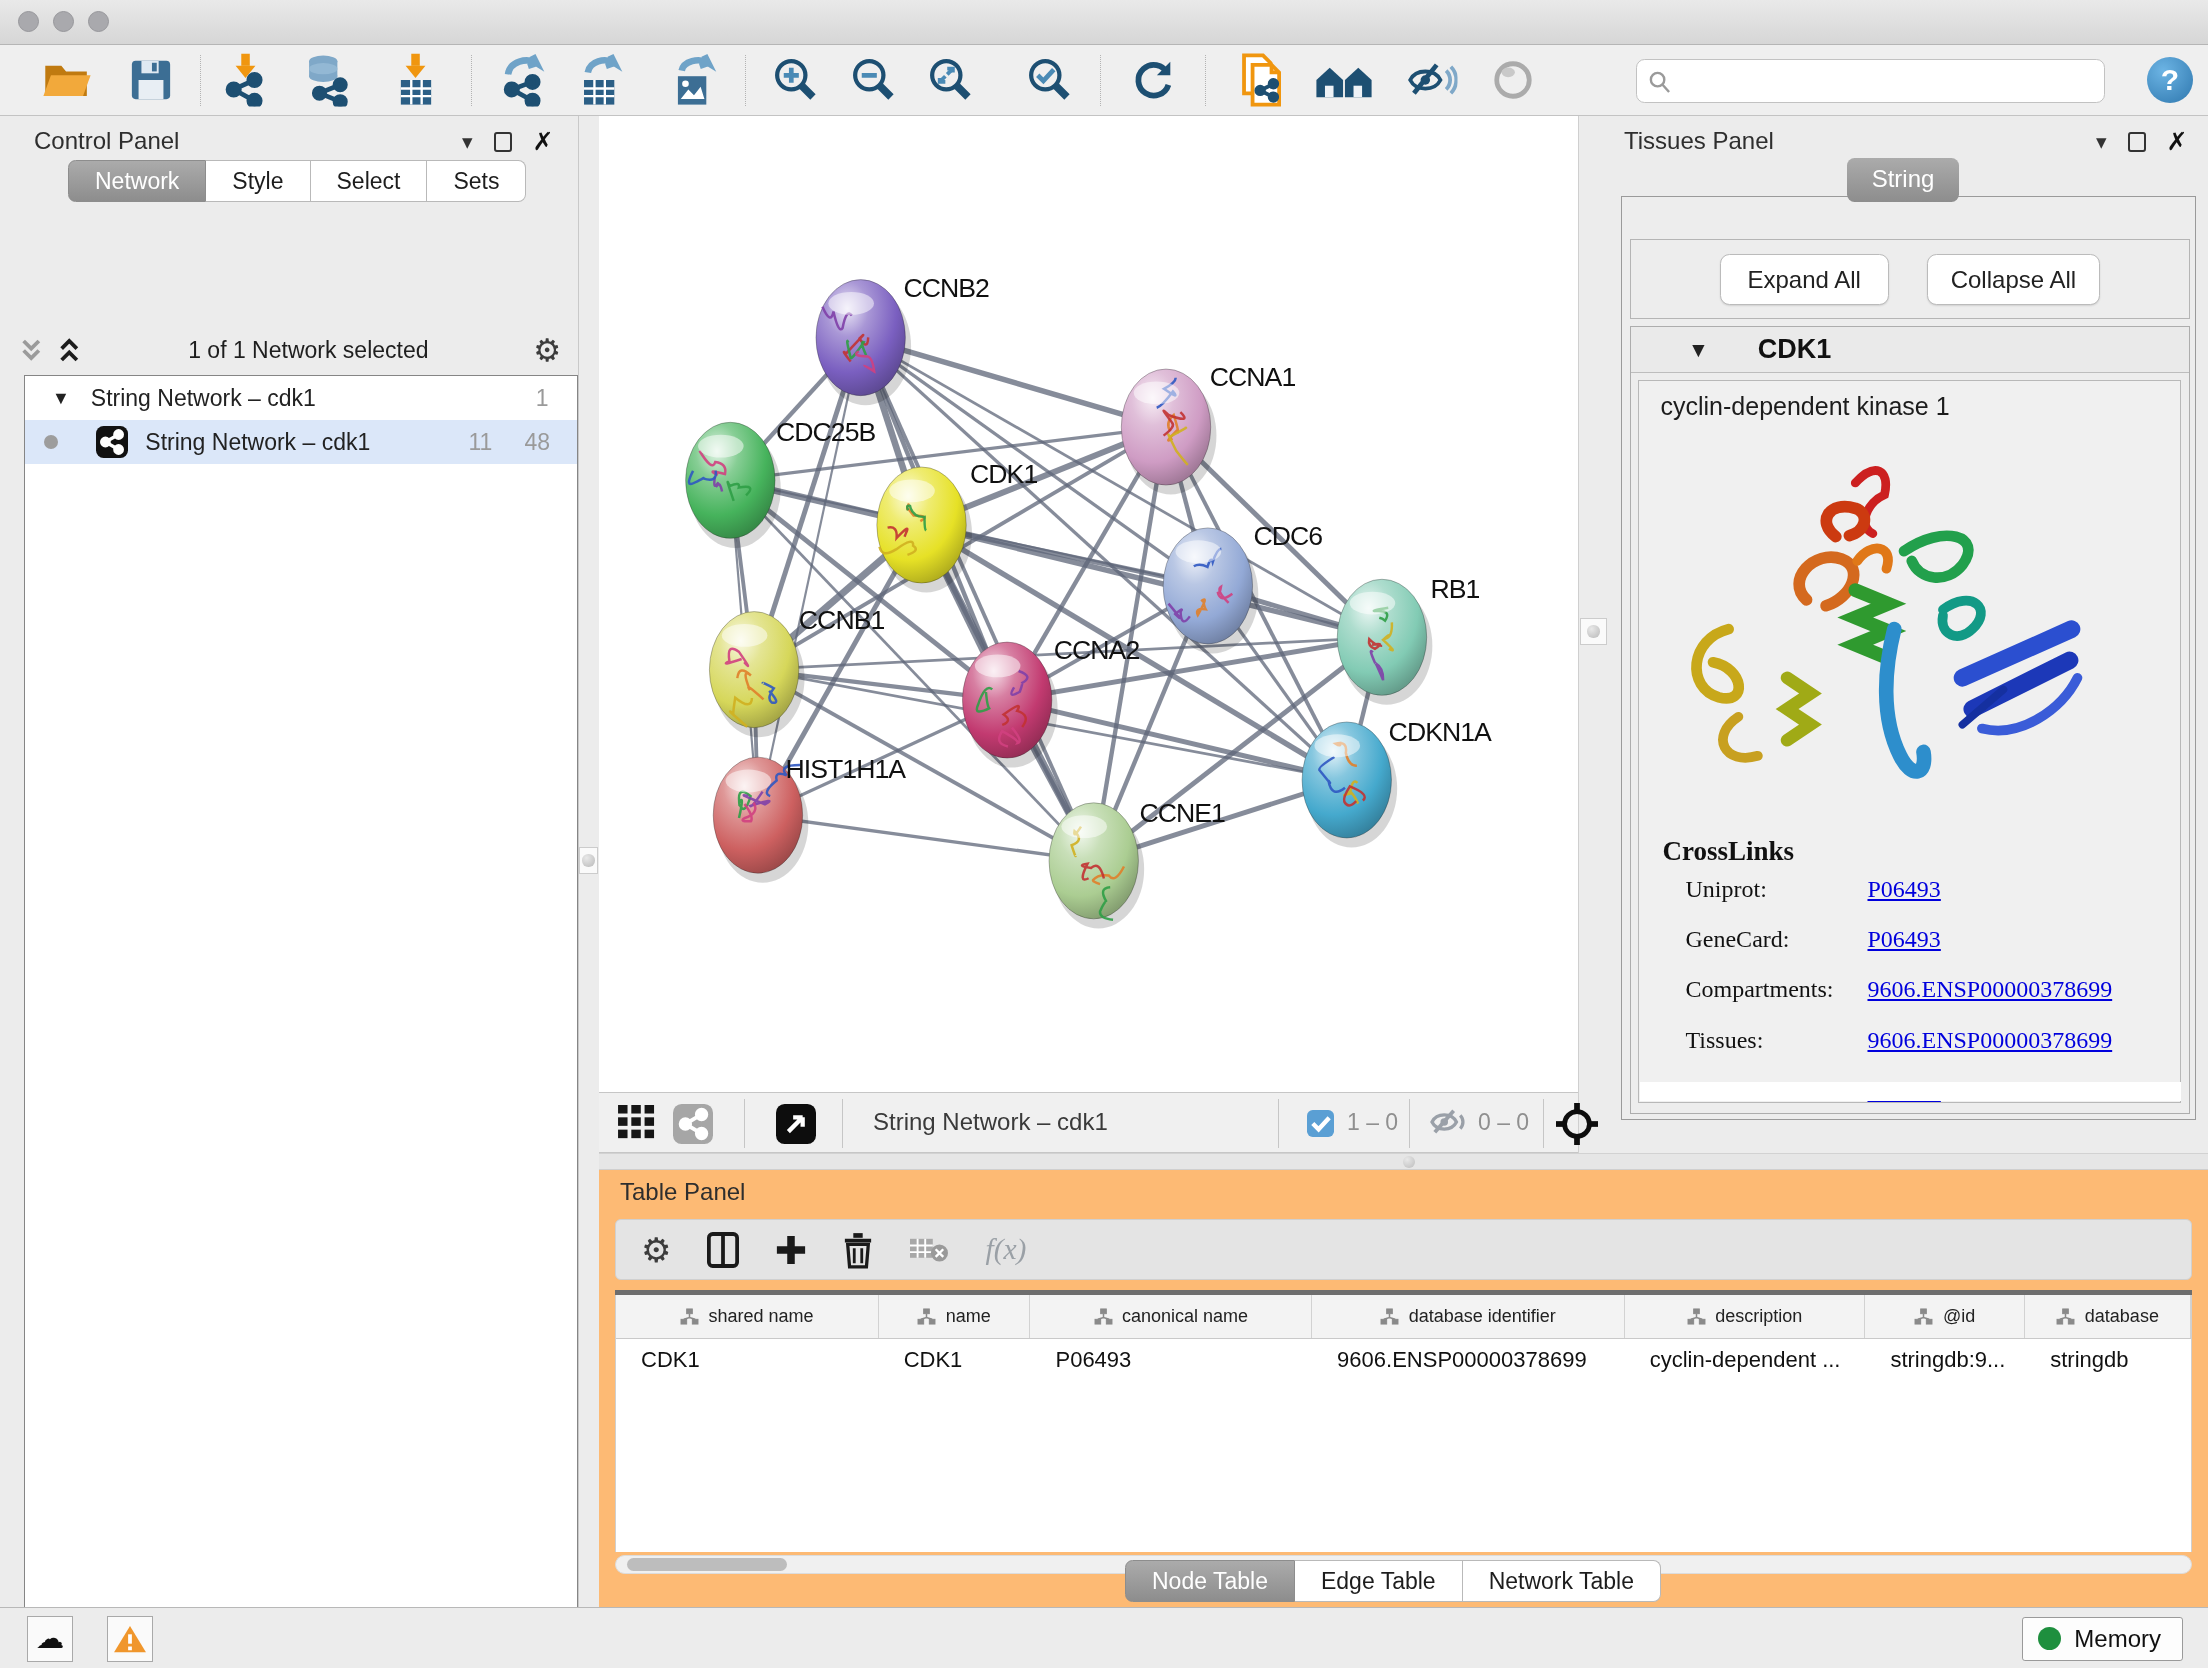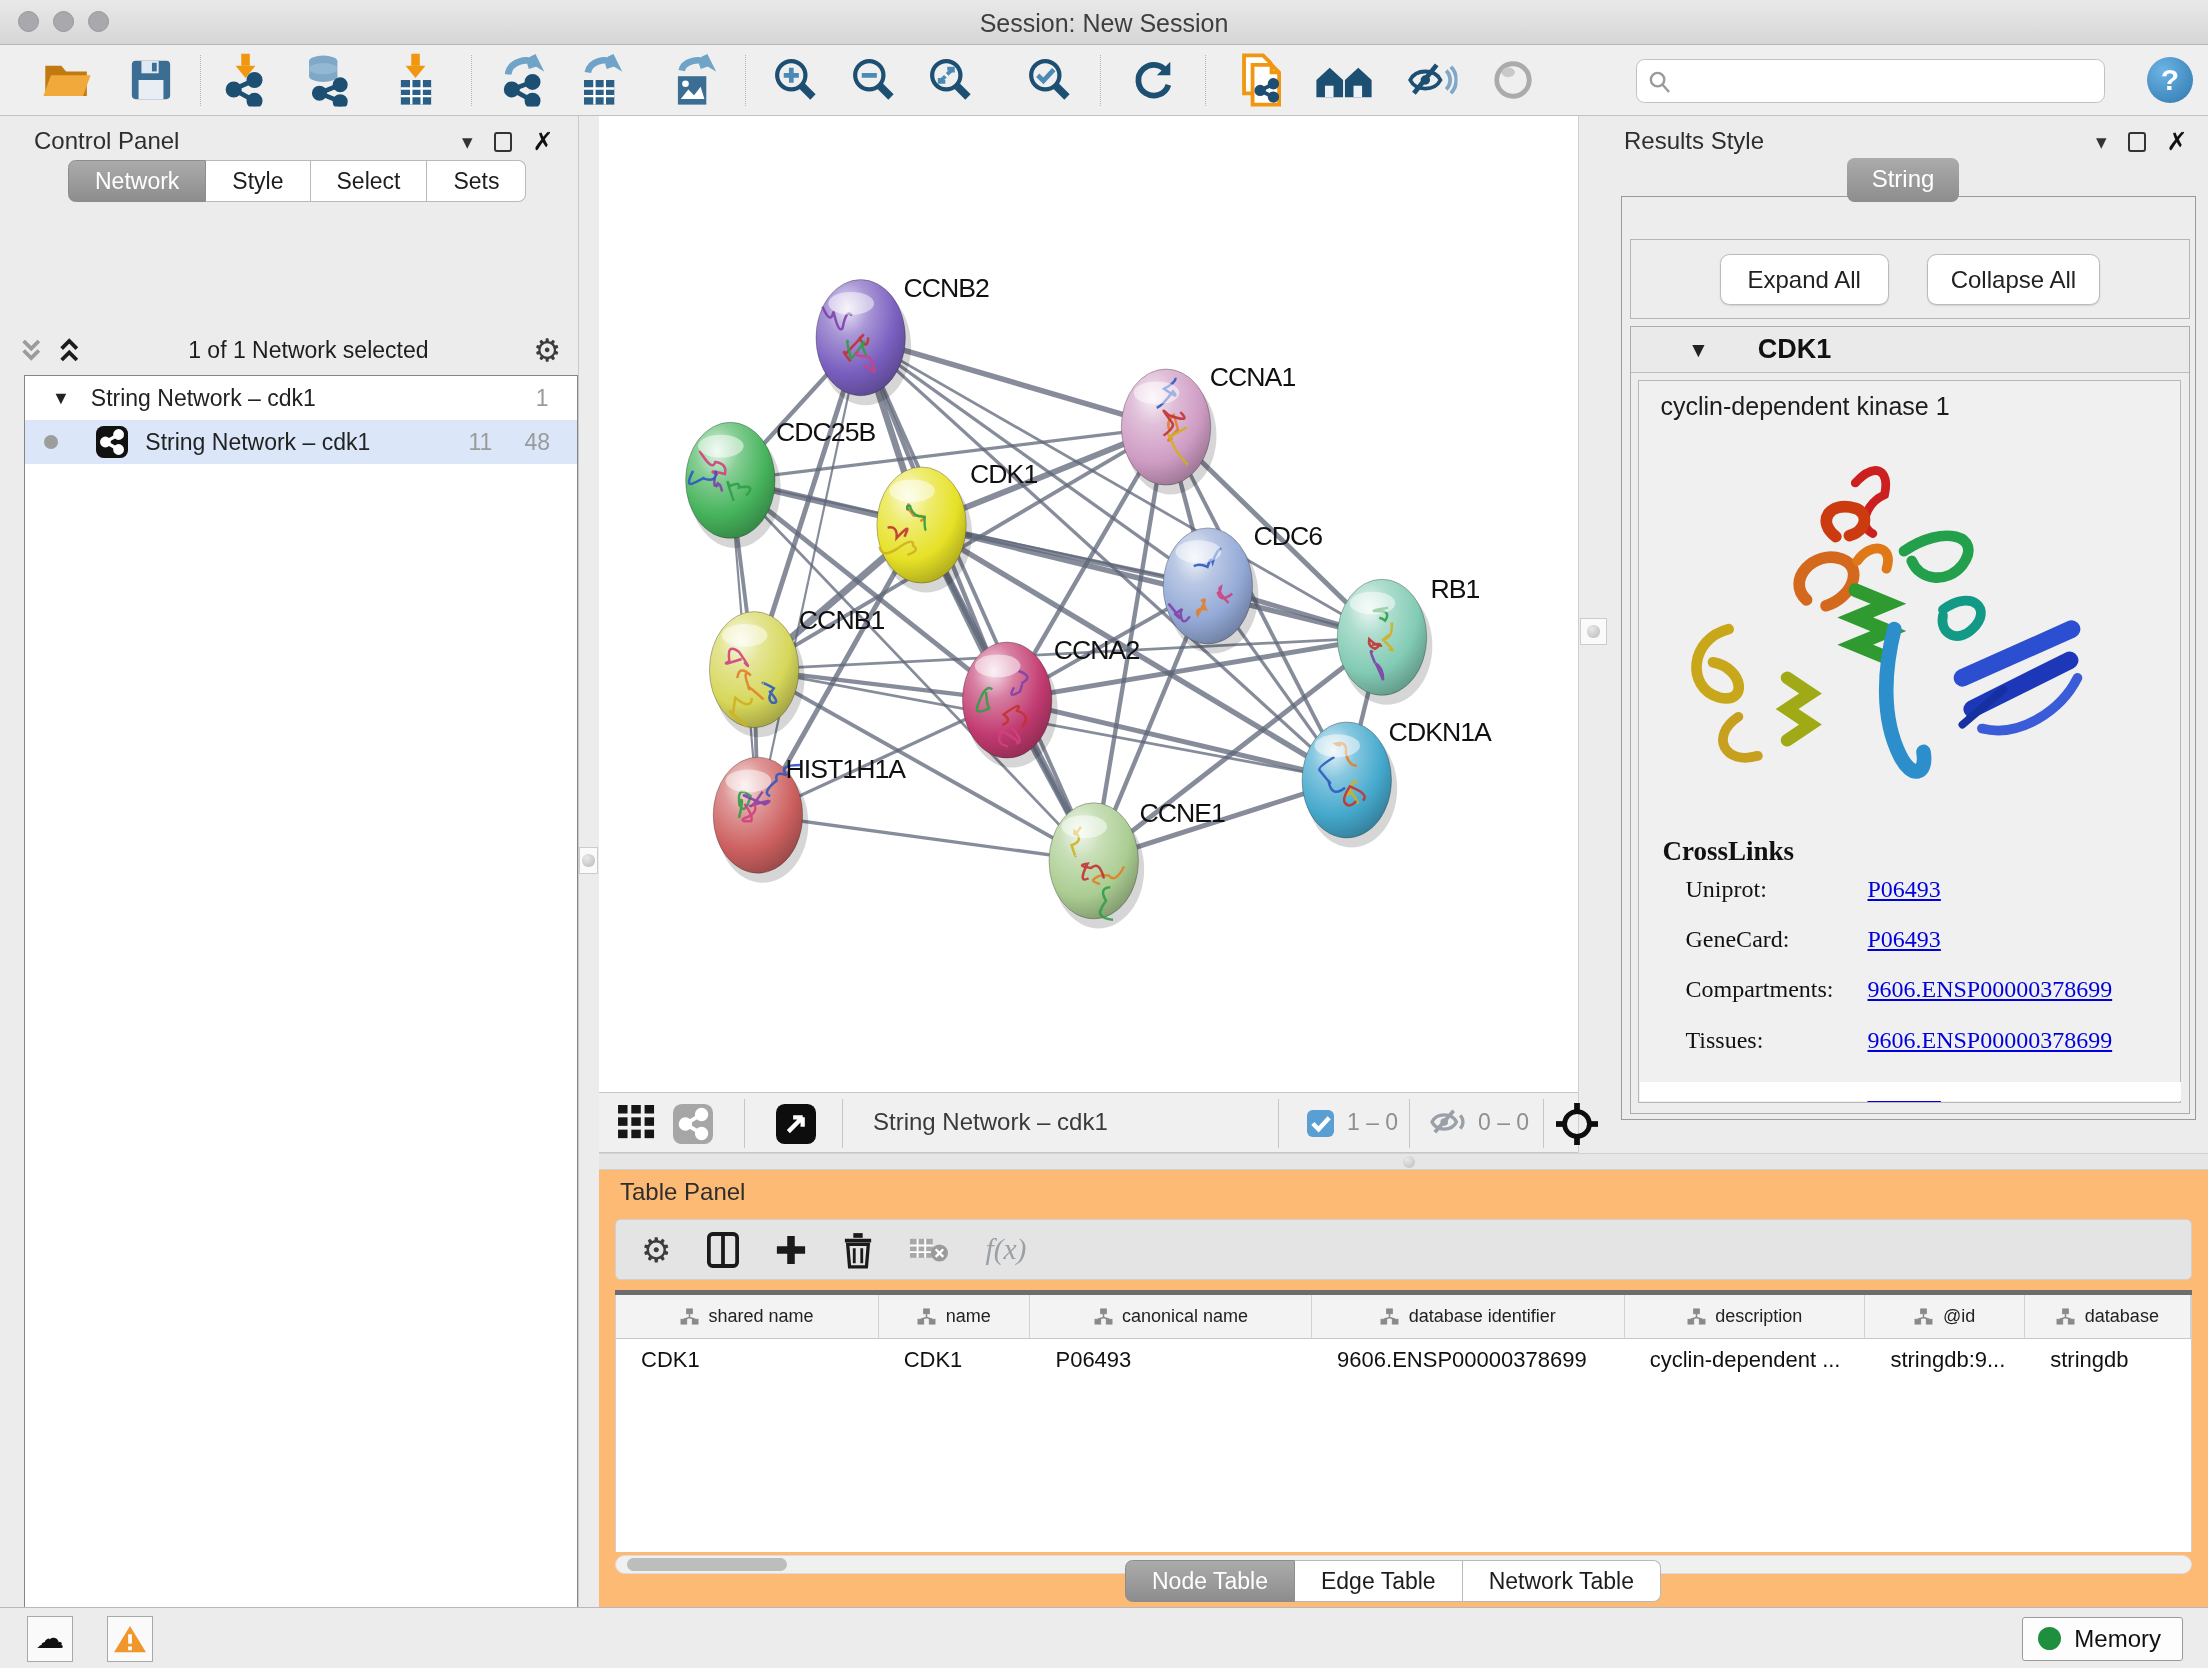--- a/index.html
+++ b/index.html
@@ -145,21 +145,20 @@
 </style>
 </head>
 <body>
 
 <div id="app">
 
   <div id="titlebar">
     <span class="tl" style="left:18px"></span>
     <span class="tl" style="left:53px"></span>
     <span class="tl" style="left:88px"></span>
-    <div id="win-title">Session: New Session</div>
   </div>
 
   <div id="toolbar">
     <span class="tbtn" style="left:67px">
       <svg width="51" height="44" viewBox="0 0 54 46">
           <path d="M4 8h17l5 6h22v26H4z" fill="#c07a10"></path>
           <path d="M10 18h42l-8 22H2z" fill="#f2a93b"></path>
         </svg>
     </span>
     <span class="tbtn" style="left:151px">
@@ -670,21 +669,21 @@
           <rect x="35" y="19" width="9" height="6" fill="#0d0d0d"></rect>
         </svg>
     </span>
   </div>
 
   <div id="hsplit">
       <i></i>
     </div>
 
   <div id="results-panel">
-    <div class="panel-title" style="position:absolute;left:17px;top:11.4px">Results Style</div>
+    <div class="panel-title" style="position:absolute;left:17px;top:11.4px">Tissues Panel</div>
     <div class="panel-icons" style="left:489px;top:11.4px">
       <span class="icon-collapse">▾</span>
       <span class="icon-float"></span>
       <span class="icon-close">✗</span>
     </div>
     <div id="rp-tab">String</div>
     <div id="rp-outer">
       <div id="rp-expandbox">
         <div class="rp-btn">Expand All</div>
         <div class="rp-btn">Collapse All</div>

